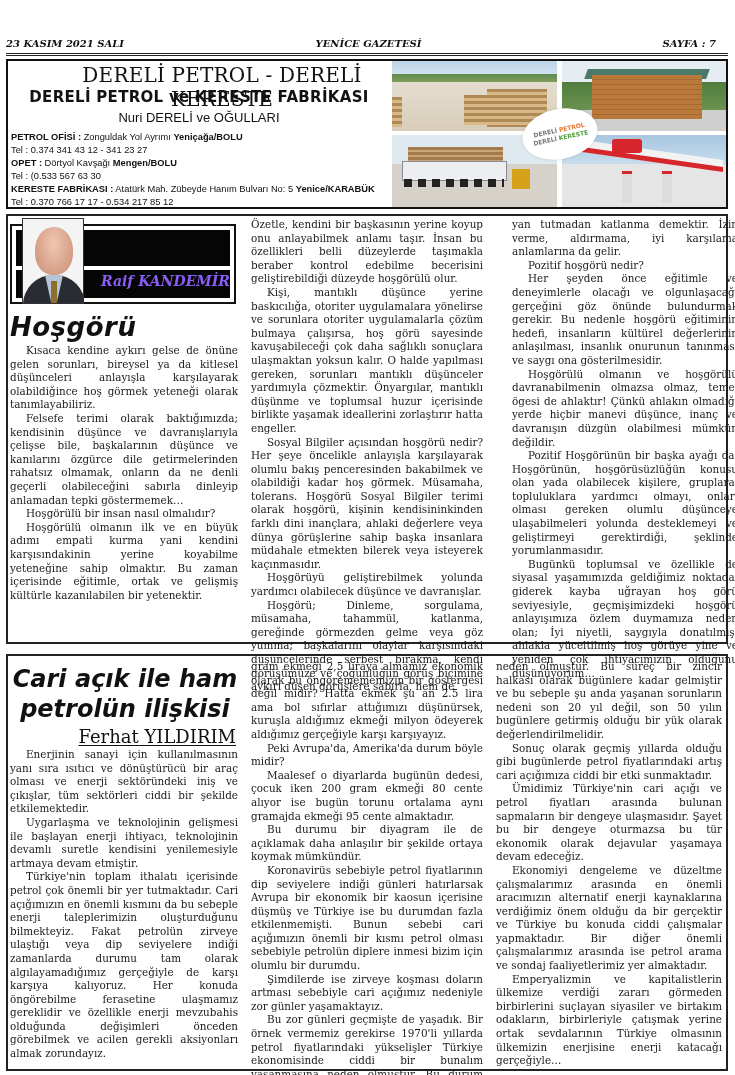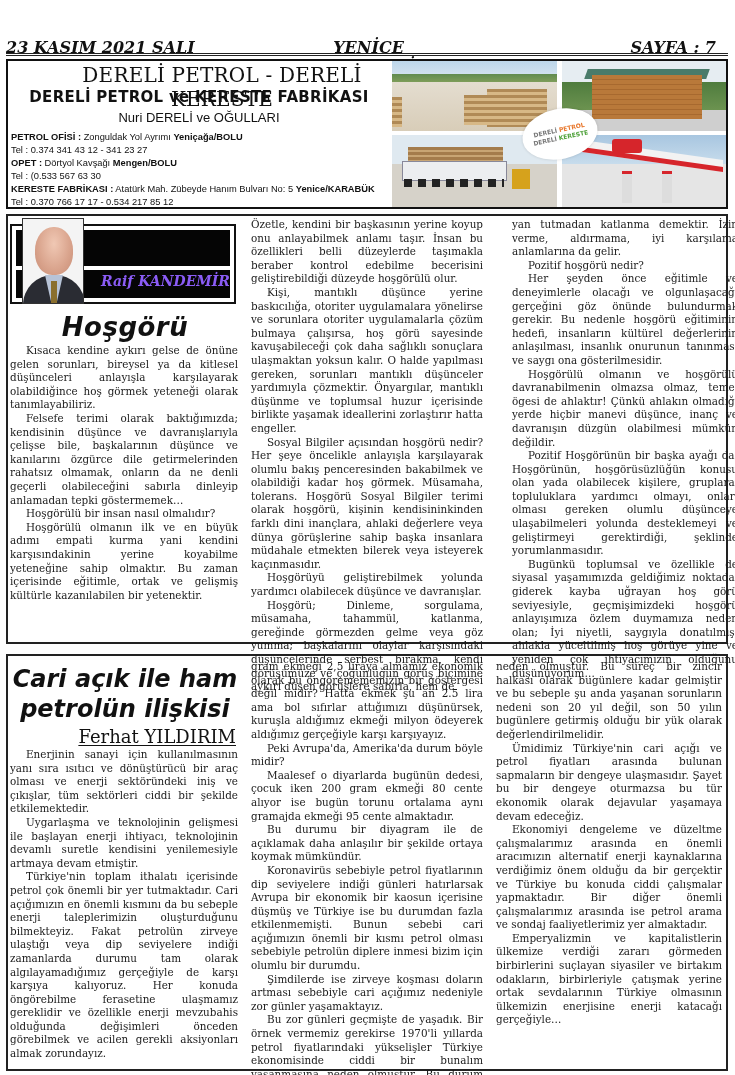--- a/index.html
+++ b/index.html
@@ -1,20 +1,20 @@
 <!DOCTYPE html>
 <html><head>
   <meta charset="utf-8">
   <style>
     * { box-sizing: border-box; margin: 0; padding: 0; }
     html, body { width: 735px; height: 1075px; background: #fff; overflow: hidden; }
     body { position: relative; font-family: "DejaVu Serif", serif; color: #1a1a1a; }
 
     .masthead { position: absolute; left: 6px; top: 36px; width: 722px; height: 20px; border-bottom: 3px double #222; }
-    .masthead span { position: absolute; top: 2px; font-family: "DejaVu Serif", serif; font-weight: bold; font-style: italic; font-size: 16px; color: #111; }
+    .masthead span { position: absolute; top: 2px; font-family: "DejaVu Serif", serif; font-weight: bold; font-style: italic; font-size: 10px; color: #111; }
     .mh-date { left: 0; }
     .mh-paper { left: 300px; width: 125px; text-align: center; }
     .mh-page { right: 12px; }
 
     .ad { position: absolute; left: 6px; top: 59px; width: 722px; height: 150px; border: 2px solid #111; background: #fff; }
     .ad-left { position: absolute; left: 0; top: 0; width: 382px; height: 100%; }
     .ad-title1 { position: absolute; left: 0; top: 2px; width: 382px; text-align: center; font-family: "DejaVu Serif", serif; font-size: 20px; letter-spacing: 0.2px; color: #111; padding-left: 46px; }
     .ad-title2 { position: absolute; left: 0; top: 27px; width: 382px; text-align: center; font-family: "DejaVu Sans", sans-serif; font-weight: bold; font-size: 15px; color: #111; letter-spacing: 0.3px; }
     .ad-title3 { position: absolute; left: 0; top: 49px; width: 382px; text-align: center; font-family: "Liberation Sans", sans-serif; font-size: 13px; color: #111; }
     .ad-contacts { position: absolute; left: 3px; top: 70px; font-family: "Liberation Sans", sans-serif; font-size: 9.3px; line-height: 13px; color: #111; }
@@ -53,21 +53,21 @@
     .author-bars { position: absolute; left: 0; top: 6px; width: 226px; height: 80px; border: 2px solid #111; }
     .author-bar1 { position: absolute; left: 4px; top: 4px; width: 214px; height: 36px; background: #050505; }
     .author-bar2 { position: absolute; left: 4px; top: 44px; width: 214px; height: 28px; background: #050505; }
     .author-photo { position: absolute; left: 12px; top: 0; width: 62px; height: 86px; background: #f4f4f4; border: 1px solid #333; overflow: hidden; }
     .author-photo .head { position: absolute; left: 12px; top: 8px; width: 38px; height: 48px; border-radius: 48% 48% 45% 45%; background: radial-gradient(ellipse at 50% 35%,#f0c8b4 0,#d9a38c 60%,#c78d76 100%); }
     .author-photo .suit { position: absolute; left: 0; top: 56px; width: 62px; height: 32px; background: #2a2c33; border-radius: 30px 30px 0 0; }
     .author-photo .shirt { position: absolute; left: 22px; top: 56px; width: 18px; height: 32px; background: #b7c3d7; clip-path: polygon(0 0,100% 0,60% 100%,40% 100%); }
     .author-photo .tie { position: absolute; left: 28px; top: 62px; width: 6px; height: 26px; background: #8a6f2e; }
     .author-name { position: absolute; left: 76px; top: 55px; width: 148px; text-align: right; padding-right: 4px; font-family: "DejaVu Serif", serif; font-weight: bold; font-style: italic; font-size: 14px; color: #8b5cf6; }
 
-    .headline-hosgoru { position: absolute; left: 10px; top: 312px; width: 230px; text-align: center; font-family: "DejaVu Sans", sans-serif; font-weight: bold; font-style: italic; font-size: 26px; color: #111; letter-spacing: 0.5px; }
+    .headline-hosgoru { position: absolute; left: 10px; top: 312px; width: 230px; text-align: left; font-family: "DejaVu Sans", sans-serif; font-weight: bold; font-style: italic; font-size: 26px; color: #111; letter-spacing: 0.5px; }
 
     .headline-cari { position: absolute; left: 10px; top: 664px; width: 230px; text-align: center; font-family: "DejaVu Sans", sans-serif; font-weight: bold; font-style: italic; font-size: 24px; line-height: 30px; color: #111; }
     .byline-ferhat { position: absolute; left: 10px; top: 726px; width: 226px; text-align: right; font-family: "DejaVu Serif", serif; font-size: 18px; color: #111; text-decoration: underline; text-underline-offset: 2px; }
   </style>
 </head>
 <body>
 
 <div class="masthead">
   <span class="mh-date">23 KASIM 2021 SALI</span>
   <span class="mh-paper">YENİCE GAZETESİ</span>
@@ -179,16 +179,17 @@
   <p>Peki Avrupa'da, Amerika'da durum böyle midir?</p>
   <p>Maalesef o diyarlarda bugünün dedesi, çocuk iken 200 gram ekmeği 80 cente alıyor ise bugün torunu ortalama aynı gramajda ekmeği 95 cente almaktadır.</p>
   <p>Bu durumu bir diyagram ile de açıklamak daha anlaşılır bir şekilde ortaya koymak mümkündür.</p>
   <p>Koronavirüs sebebiyle petrol fiyatlarının dip seviyelere indiği günleri hatırlarsak Avrupa bir ekonomik bir kaosun içerisine düşmüş ve Türkiye ise bu durumdan fazla etkilenmemişti. Bunun sebebi cari açığımızın önemli bir kısmı petrol olması sebebiyle petrolün diplere inmesi bizim için olumlu bir durumdu.</p>
   <p>Şimdilerde ise zirveye koşması doların artması sebebiyle cari açığımız nedeniyle zor günler yaşamaktayız.</p>
   <p>Bu zor günleri geçmişte de yaşadık. Bir örnek vermemiz gerekirse 1970'li yıllarda petrol fiyatlarındaki yükselişler Türkiye ekonomisinde ciddi bir bunalım yaşanmasına neden olmuştur. Bu durum uzun süre devam etmiş ve tüp dükkanları önlerinde milletin sıralar beklemesine, gıda stoklarının azalmasına ve kısaca bir kıtlığa</p>
 </div>
 
 <div class="article-text" style="left:496px;top:660px;width:226px;">
   <p class="noindent">neden olmuştur. Bu süreç bir zincir halkası olarak bugünlere kadar gelmiştir ve bu sebeple şu anda yaşanan sorunların nedeni son 20 yıl değil, son 50 yılın bugünlere getirmiş olduğu bir yük olarak değerlendirilmelidir.</p>
+  <p>Sonuç olarak geçmiş yıllarda olduğu gibi bugünlerde petrol fiyatlarındaki artış cari açığımıza ciddi bir etki sunmaktadır.</p>
   <p>Ümidimiz Türkiye'nin cari açığı ve petrol fiyatları arasında bulunan sapmaların bir dengeye ulaşmasıdır. Şayet bu bir dengeye oturmazsa bu tür ekonomik olarak dejavular yaşamaya devam edeceğiz.</p>
   <p>Ekonomiyi dengeleme ve düzeltme çalışmalarımız arasında en önemli aracımızın alternatif enerji kaynaklarına verdiğimiz önem olduğu da bir gerçektir ve Türkiye bu konuda ciddi çalışmalar yapmaktadır. Bir diğer önemli çalışmalarımız arasında ise petrol arama ve sondaj faaliyetlerimiz yer almaktadır.</p>
   <p>Emperyalizmin ve kapitalistlerin ülkemize verdiği zararı görmeden birbirlerini suçlayan siyasiler ve birtakım odakların, birbirleriyle çatışmak yerine ortak sevdalarının Türkiye olmasının ülkemizin enerjisine enerji katacağı gerçeğiyle…</p>
 </div>
 
 </body></html>

